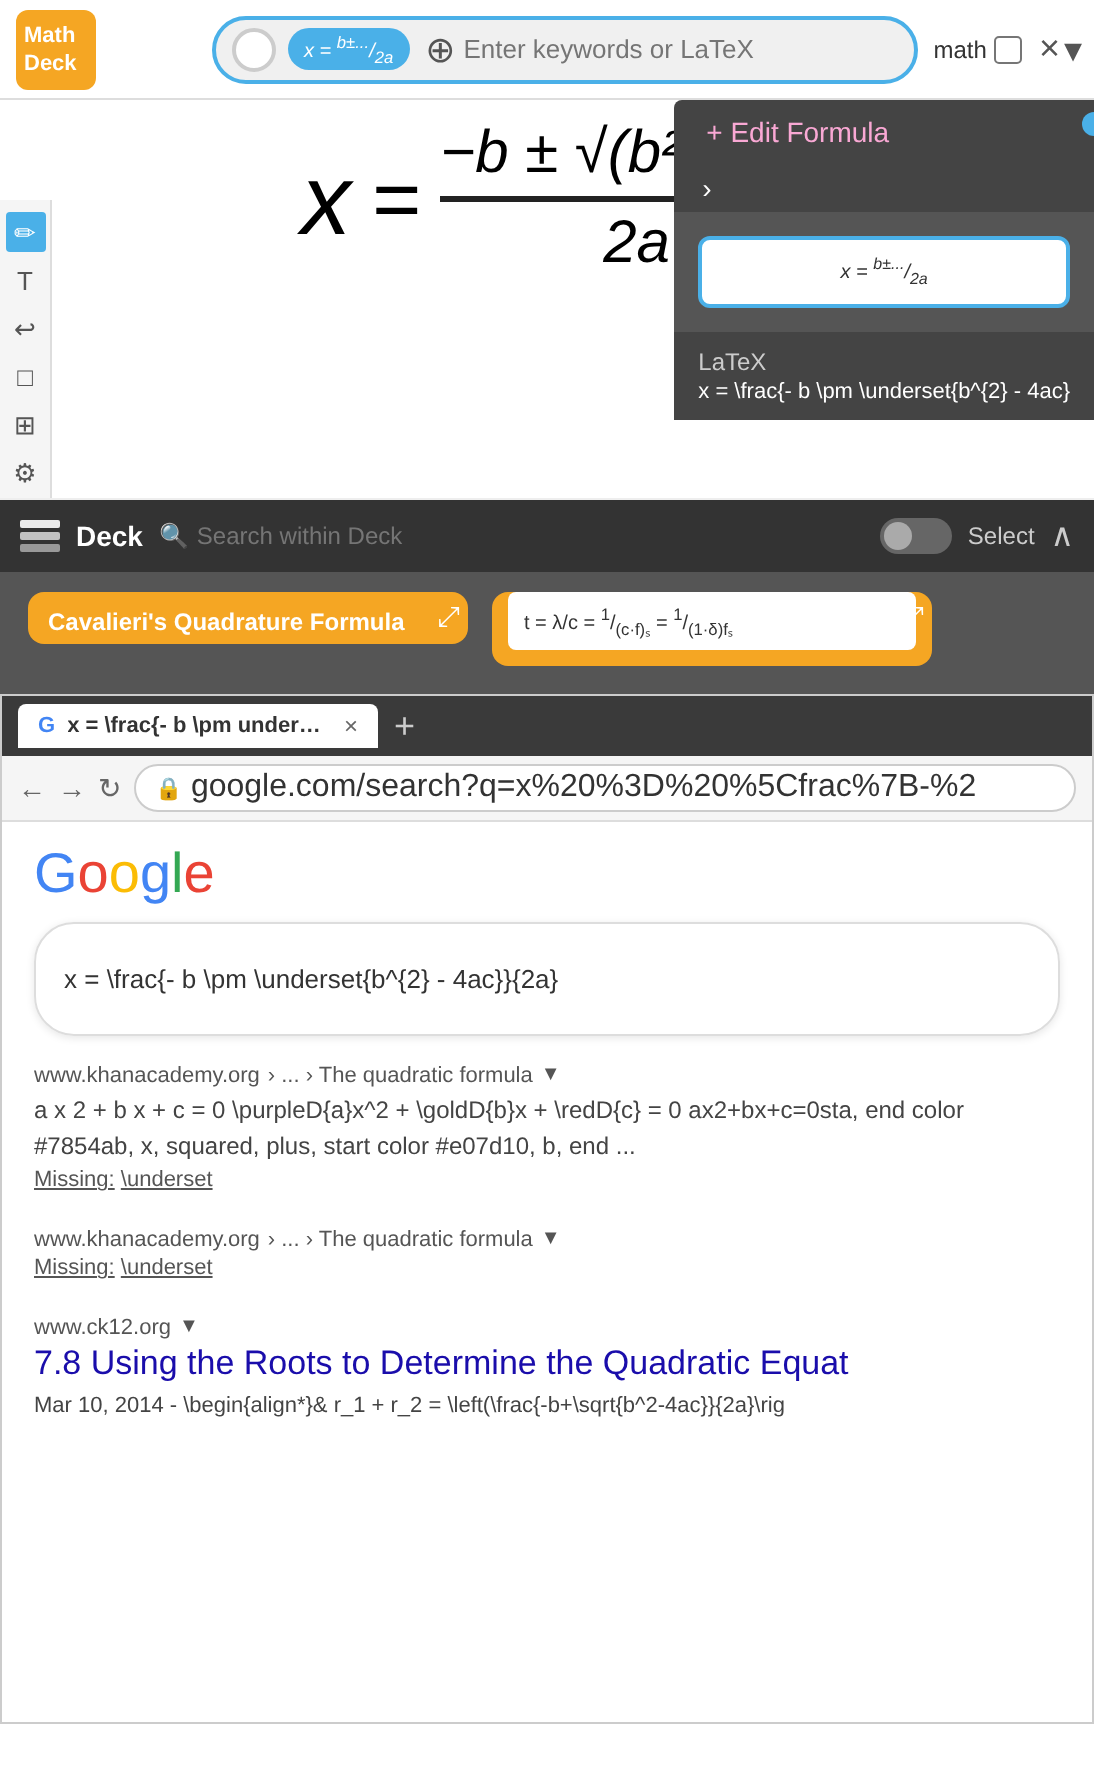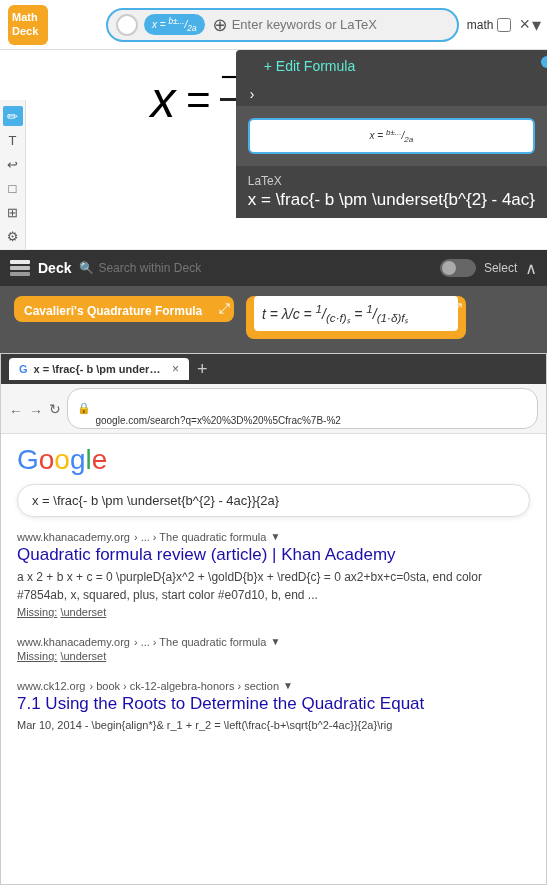--- a/index.html
+++ b/index.html
@@ -131,22 +131,22 @@
       right: 0;
       background: #444;
       border-radius: 4px 0 0 0;
       padding: 0;
       min-width: 140px;
       z-index: 20;
     }
     .edit-formula-btn {
       display: flex;
       align-items: center;
-      padding: 8px 28px;
-      color: #5eead4;
+      padding: 8px 16px;
+      color: #f9a8d4;
       font-size: 14px;
       cursor: pointer;
       font-weight: 500;
     }
     .edit-formula-arrow {
       display: flex;
       align-items: center;
       padding: 4px 14px;
       color: #fff;
       font-size: 14px;
@@ -168,21 +168,21 @@
     .latex-section {
       padding: 8px 12px;
       color: #fff;
     }
     .latex-label {
       font-size: 12px;
       color: #ccc;
       margin-bottom: 2px;
     }
     .latex-value {
-      font-size: 17px;
+      font-size: 11px;
       color: #fff;
       word-break: break-all;
     }
     .blue-dot {
       width: 12px;
       height: 12px;
       background: #4ab0e8;
       border-radius: 50%;
       position: absolute;
       top: 6px;
@@ -412,25 +412,24 @@
       display: flex;
       align-items: center;
       gap: 4px;
     }
     .nav-url-lock {
       color: #5a7;
       font-size: 11px;
     }
     .nav-url-text {
       color: #333;
-      font-size: 10px;
+      font-size: 16px;
       overflow: hidden;
       text-overflow: ellipsis;
       white-space: nowrap;
-      margin-top: 24px;
     }
 
     
     .google-page {
       padding: 10px 16px;
       background: #fff;
       min-height: 450px;
     }
     .google-logo {
       font-size: 28px;
@@ -441,21 +440,21 @@
     .google-logo .o1 { color: #ea4335; }
     .google-logo .o2 { color: #fbbc05; }
     .google-logo .g2 { color: #4285f4; }
     .google-logo .l { color: #34a853; }
     .google-logo .e { color: #ea4335; }
     .google-search-bar {
       display: flex;
       align-items: center;
       border: 1px solid #ddd;
       border-radius: 20px;
-      padding: 8px 14px;
+      padding: 20px 14px;
       margin-bottom: 14px;
       font-size: 13px;
       color: #333;
       box-shadow: 0 1px 4px rgba(0,0,0,0.1);
     }
 
     .result-item {
       margin-bottom: 18px;
     }
     .result-source {
@@ -613,21 +612,21 @@
 
 <div class="cards-area">
 
   <div class="card card-orange">
     <div class="card-title">Cavalieri's Quadrature Formula</div>
     <span class="card-expand">⤢</span>
   </div>
 
   <div class="card card-orange">
     <div class="card-formula">
-      <span style="font-size:14px; font-style:italic;">t = λ/c = <sup>1</sup>/<sub>(c·f)ₛ</sub> = <sup>1</sup>/<sub>(1·δ)fₛ</sub></span>
+      <span style="font-size:10px; ">t = λ/c = <sup>1</sup>/<sub>(c·f)ₛ</sub> = <sup>1</sup>/<sub>(1·δ)fₛ</sub></span>
     </div>
     <span class="card-expand">⤢</span>
   </div>
 </div>
 
 <div class="browser-area">
 
   <div class="browser-tab-bar">
     <div class="browser-tab">
       <span style="color:#4285f4;font-size:11px;font-weight:bold;">G</span>
@@ -655,21 +654,20 @@
     <div class="google-search-bar">
       <span>x = \frac{- b \pm \underset{b^{2} - 4ac}}{2a}</span>
     </div>
 
     <div class="result-item">
       <div class="result-source">
         <span>www.khanacademy.org</span>
         <span>› ... › The quadratic formula</span>
         <span class="result-source-arrow">▼</span>
       </div>
-      <a class="result-link" href="#">Quadratic formula review (article) | Khan Academy</a>
       <div class="result-snippet">a x 2 + b x + c = 0 \purpleD{a}x^2 + \goldD{b}x + \redD{c} = 0 ax2+bx+c=0sta, end color #7854ab, x, squared, plus, start color #e07d10, b, end ...</div>
       <div class="result-missing">
         <span>Missing:</span>
         <span style="text-decoration:underline;">\underset</span>
       </div>
     </div>
 
     <div class="result-item">
       <div class="result-source">
         <span>www.khanacademy.org</span>
@@ -678,20 +676,19 @@
       </div>
       <div class="result-missing">
         <span>Missing:</span>
         <span style="text-decoration:underline;">\underset</span>
       </div>
     </div>
 
     <div class="ck12-section result-item">
       <div class="ck12-source result-source">
         <span>www.ck12.org</span>
-        <span>› book › ck-12-algebra-honors › section</span>
         <span class="result-source-arrow">▼</span>
       </div>
-      <a class="result-link ck12-link" href="#">7.1 Using the Roots to Determine the Quadratic Equat</a>
+      <a class="result-link ck12-link" href="#">7.8 Using the Roots to Determine the Quadratic Equat</a>
       <div class="ck12-snippet">Mar 10, 2014 - \begin{align*}&amp; r_1 + r_2 = \left(\frac{-b+\sqrt{b^2-4ac}}{2a}\rig</div>
     </div>
   </div>
 </div>
 
 </body></html>

